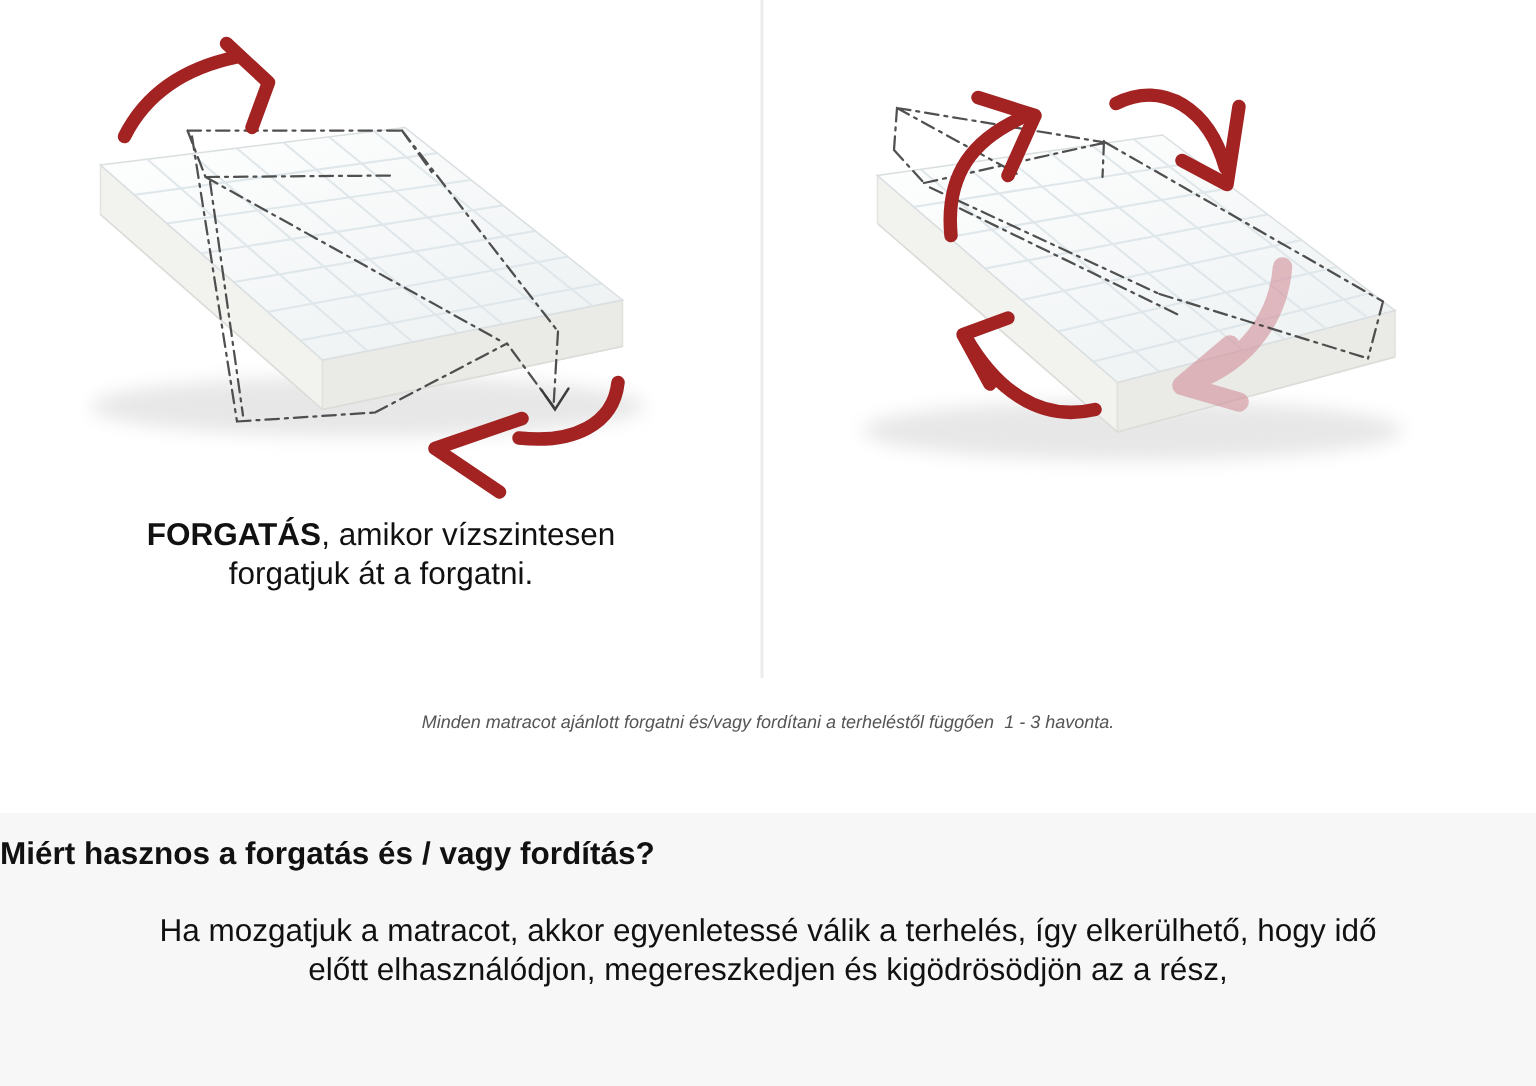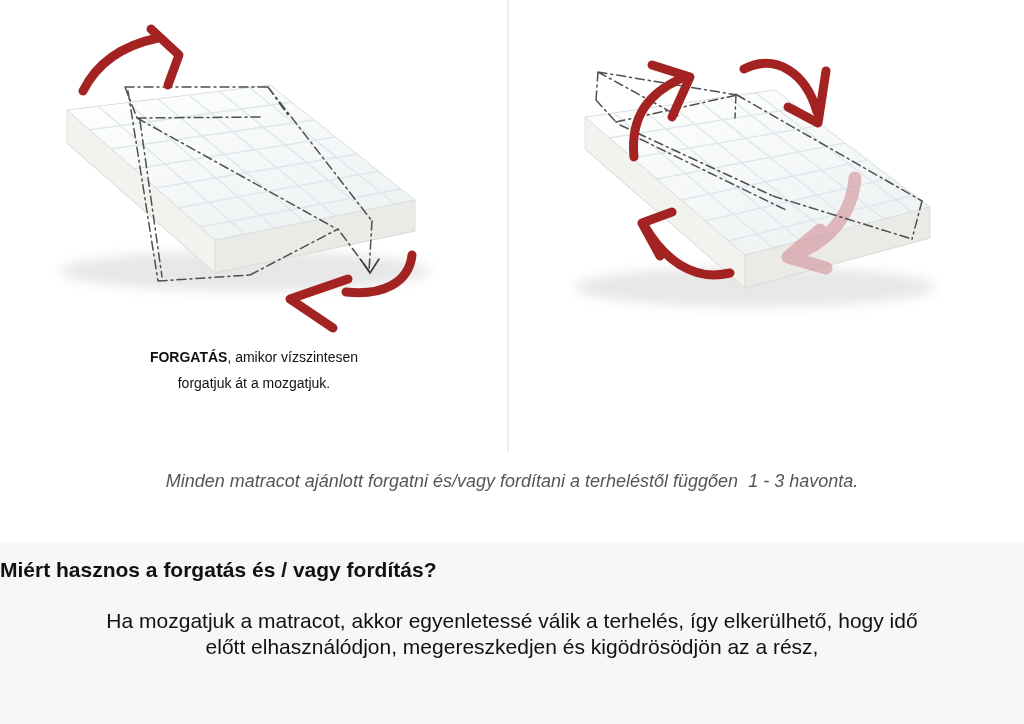--- a/index.html
+++ b/index.html
@@ -5,24 +5,24 @@
   html,body{margin:0;padding:0;background:#fff;}
   .stage{position:relative;width:1024px;height:724px;background:#fff;overflow:hidden;
          font-family:"Liberation Sans",sans-serif;color:#111;}
   .panel{position:absolute;top:0;width:508px;height:460px;}
   .panel-left{left:0;}
   .panel-right{left:516px;}
   .panel-left .illus{position:absolute;left:40px;top:15px;}
   .panel-right .illus{position:absolute;left:44px;top:15px;}
   .divider{position:absolute;left:507px;top:0;width:2px;height:452px;background:var(--divider,#ececec);}
   .caption{position:absolute;top:344px;left:0;width:100%;text-align:center;
-           font-size:14px;line-height:26px;color:#111;}
+           font-size:21px;line-height:26px;color:#111;}
   .caption strong{font-weight:bold;}
   .note{position:absolute;top:469px;left:0;width:100%;margin:0;text-align:center;
-        font-style:italic;font-size:18px;line-height:24px;color:var(--note_text,#555);
+        font-style:italic;font-size:12px;line-height:24px;color:var(--note_text,#555);
         white-space:pre-wrap;}
   .footer{position:absolute;top:542px;left:0;width:100%;height:182px;background:var(--footer_bg,#f7f7f7);}
   .footer-heading{padding-top:14px;margin:0;text-align:left;font-weight:bold;
                   font-size:21px;line-height:28px;color:#111;}
   .footer-body{margin-top:24px;text-align:center;font-size:21px;line-height:26px;color:#111;}
   
   .arrow{stroke:var(--accent_red,#a32222);fill:none;stroke-width:9;
          stroke-linecap:round;stroke-linejoin:round;}
   .arrow-pink{stroke:var(--accent_pink,#d29099);fill:none;stroke-width:13;opacity:.6;
               stroke-linecap:round;stroke-linejoin:round;}
@@ -72,21 +72,21 @@
         <path d="M43,76 C58,46 84,30 118,23"></path>
         <path d="M111,14 L139,40 L128,70"></path>
       </g>
       <g class="arrow">
         <path d="M372,240 C369,268 342,281 306,277"></path>
         <path d="M308,264 L250,284 L293,313"></path>
       </g>
     </svg>
     <div class="caption">
       <div><strong>FORGATÁS</strong><span>, amikor vízszintesen</span></div>
-      <div>forgatjuk át a mozgatjuk.</div>
+      <div>forgatjuk át a forgatni.</div>
     </div>
   </div>
 
   <div class="divider"></div>
 
   <div class="panel panel-right">
     <svg class="illus" width="440" height="320" viewBox="0 0 440 320">
       <defs>
         <linearGradient id="gtR" x1="0" y1="0" x2="0.7" y2="1">
           <stop offset="0" stop-color="#ffffff"></stop>

